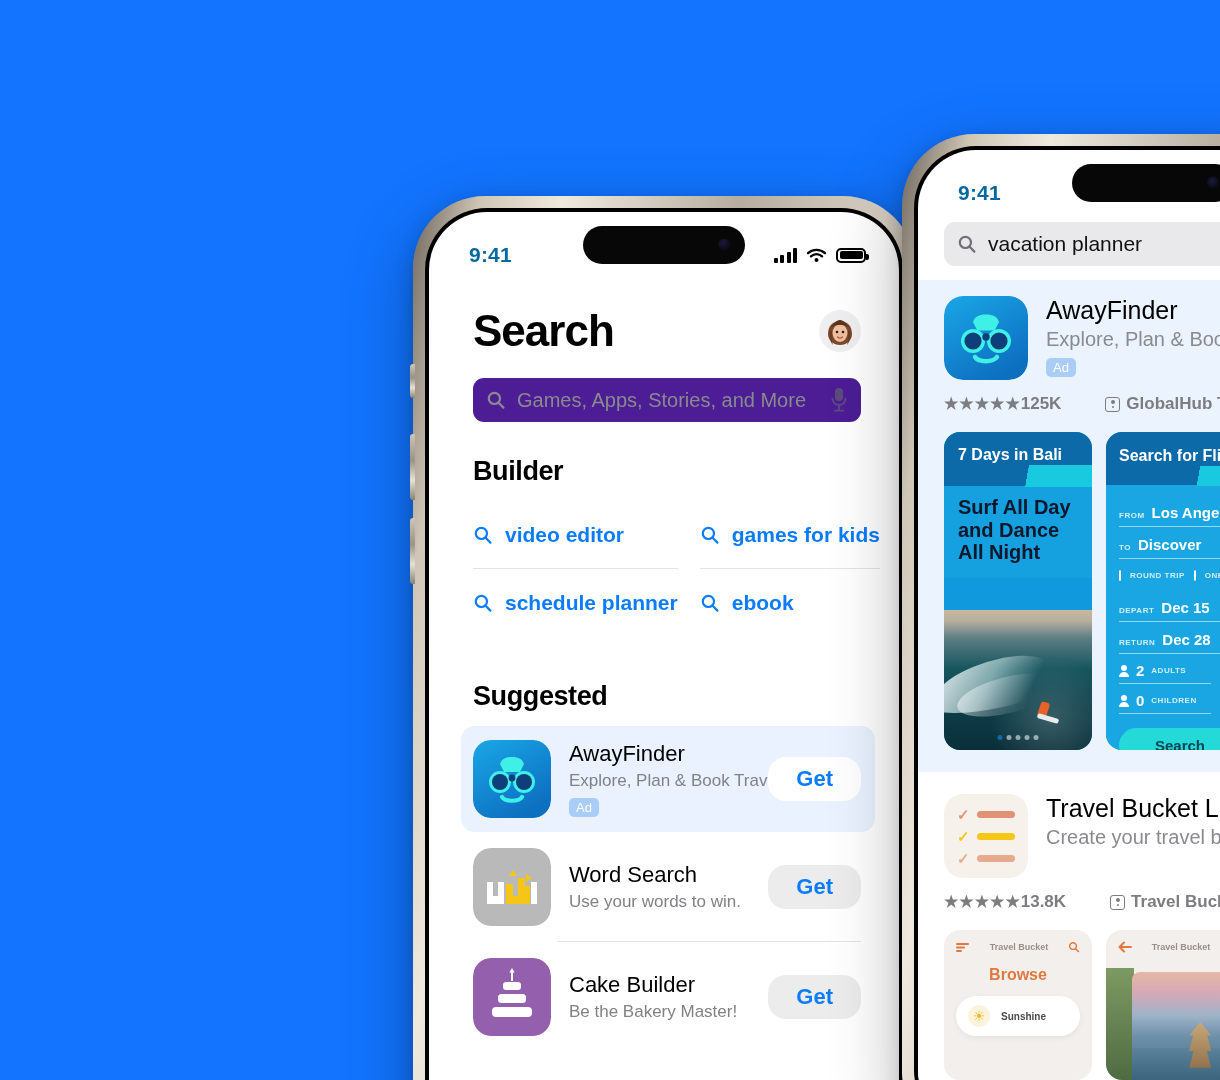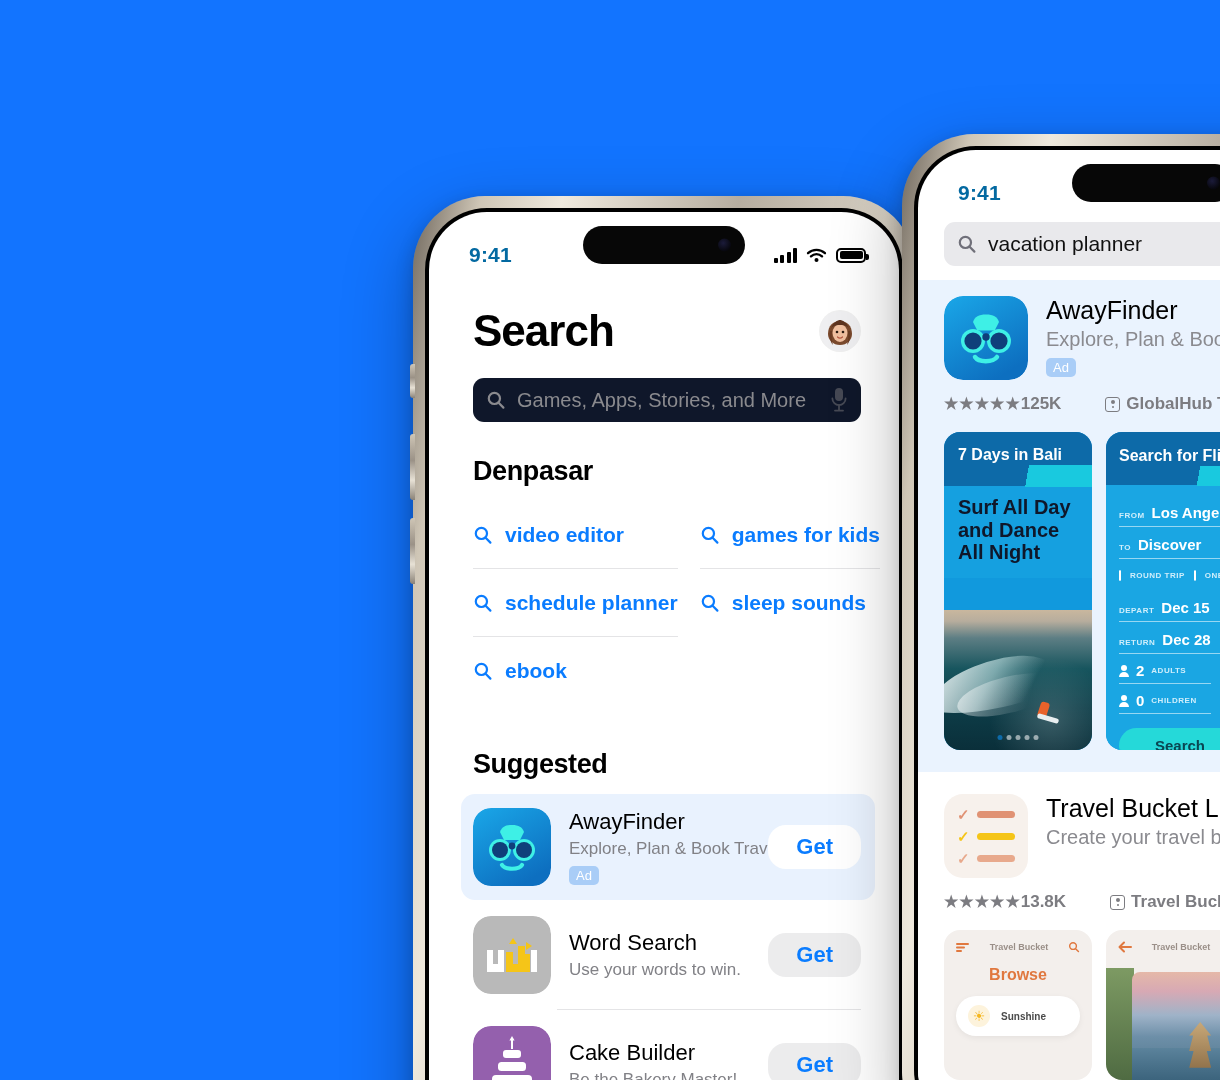--- a/index.html
+++ b/index.html
@@ -113,21 +113,21 @@
   .big-title { font-size: 44px; font-weight: bold; letter-spacing: -1px; color: #000; }
   .avatar {
     width: 42px; height: 42px; border-radius: 50%;
     background: #efefef;
     display: flex; align-items: center; justify-content: center;
     font-size: 28px; overflow: hidden;
   }
   .searchfield {
     margin: 22px 38px 0 44px;
     height: 44px;
-    background: #0f172a;
+    background: #4c1d95;
     border-radius: 11px;
     display: flex; align-items: center;
     padding: 0 13px; gap: 11px;
   }
   .searchfield .ph { font-size: 20px; color: #8a8a8e; flex: 1; white-space: nowrap; }
   .mic { width: 18px; height: 26px; flex: 0 0 auto; opacity: .6; }
 
   .section-title {
     font-size: 27px; font-weight: bold; color: #000;
     padding: 0 44px; letter-spacing: -0.4px;
@@ -382,21 +382,21 @@
           <span class="ph">Games, Apps, Stories, and More</span>
           <svg class="mic" viewBox="0 0 18 26">
             <rect x="5" y="1" width="8" height="13" rx="4" fill="#6b6b70"></rect>
             <path d="M2.4 11.5a6.6 6.6 0 0 0 13.2 0" stroke="#6b6b70" stroke-width="1.8" fill="none" stroke-linecap="round"></path>
             <line x1="9" y1="18" x2="9" y2="23" stroke="#6b6b70" stroke-width="1.8" stroke-linecap="round"></line>
             <line x1="5" y1="23.6" x2="13" y2="23.6" stroke="#6b6b70" stroke-width="1.8" stroke-linecap="round"></line>
           </svg>
         </div>
 
         <div class="discover">
-          <div class="section-title">Denpasar</div>
+          <div class="section-title">Builder</div>
           <div class="dgrid">
             <div class="drow">
               <svg class="mag" viewBox="0 0 20 20">
                   <circle cx="8.4" cy="8.4" r="5.6" stroke="#0a7cff"></circle>
                   <line x1="12.6" y1="12.8" x2="17.4" y2="17.6" stroke="#0a7cff" stroke-linecap="round"></line>
                 </svg>
               <span class="dlabel">video editor</span>
             </div>
             <div class="drow">
               <svg class="mag" viewBox="0 0 20 20">
@@ -404,27 +404,20 @@
                   <line x1="12.6" y1="12.8" x2="17.4" y2="17.6" stroke="#0a7cff" stroke-linecap="round"></line>
                 </svg>
               <span class="dlabel">games for kids</span>
             </div>
             <div class="drow">
               <svg class="mag" viewBox="0 0 20 20">
                   <circle cx="8.4" cy="8.4" r="5.6" stroke="#0a7cff"></circle>
                   <line x1="12.6" y1="12.8" x2="17.4" y2="17.6" stroke="#0a7cff" stroke-linecap="round"></line>
                 </svg>
               <span class="dlabel">schedule planner</span>
-            </div>
-            <div class="drow">
-              <svg class="mag" viewBox="0 0 20 20">
-                  <circle cx="8.4" cy="8.4" r="5.6" stroke="#0a7cff"></circle>
-                  <line x1="12.6" y1="12.8" x2="17.4" y2="17.6" stroke="#0a7cff" stroke-linecap="round"></line>
-                </svg>
-              <span class="dlabel">sleep sounds</span>
             </div>
             <div class="drow">
               <svg class="mag" viewBox="0 0 20 20">
                   <circle cx="8.4" cy="8.4" r="5.6" stroke="#0a7cff"></circle>
                   <line x1="12.6" y1="12.8" x2="17.4" y2="17.6" stroke="#0a7cff" stroke-linecap="round"></line>
                 </svg>
               <span class="dlabel">ebook</span>
             </div>
           </div>
         </div>

